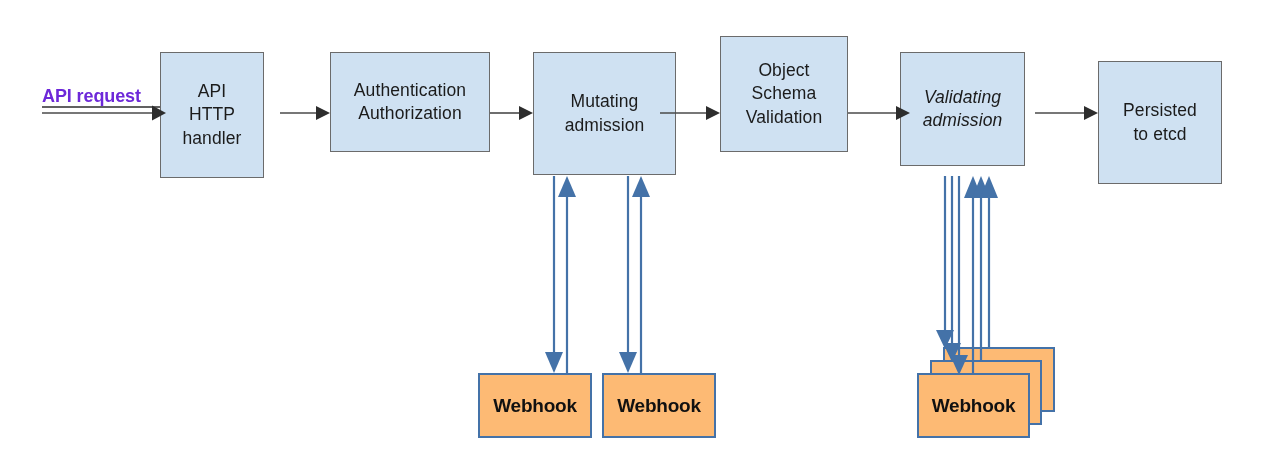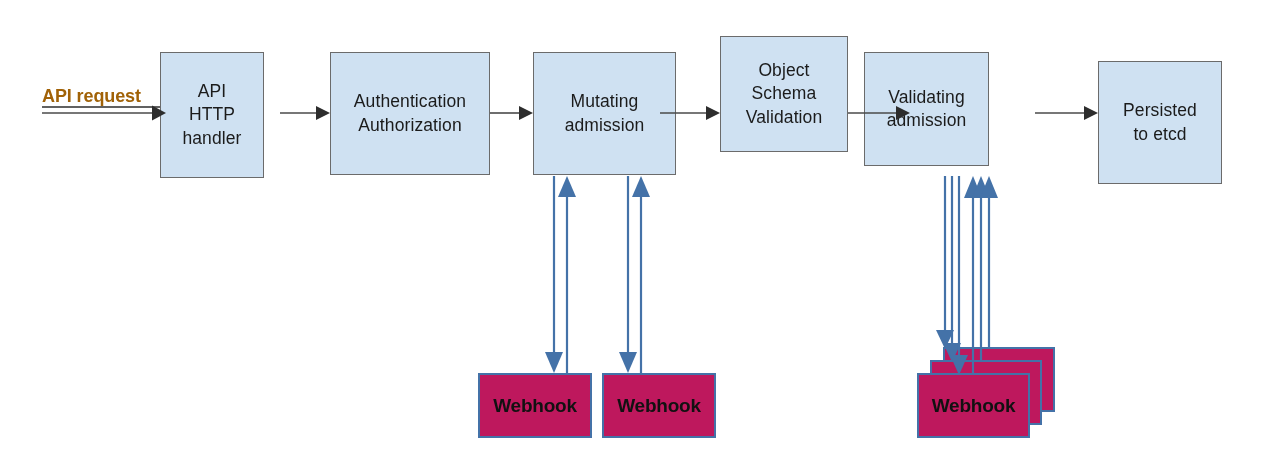--- a/index.html
+++ b/index.html
@@ -31,40 +31,40 @@
     color: #1b1b1b;
     font-size: 17.5px;
     line-height: 1.33;
     letter-spacing: 0.1px;
     white-space: pre-line;
     user-select: none;
   }
   .webhook-box {
     position: absolute;
     box-sizing: border-box;
-    background: #be185d;
+    background: #fdba74;
     border: 2px solid #4472a8;
     display: flex;
     align-items: center;
     justify-content: center;
     text-align: center;
     color: #111111;
     font-size: 19px;
     font-weight: 600;
     letter-spacing: -0.2px;
     user-select: none;
   }
   .webhook-box.ghost {
     color: transparent;
   }
   .api-label {
     position: absolute;
     font-size: 18px;
     font-weight: 600;
-    color: #a16207;
+    color: #6d28d9;
     letter-spacing: -0.1px;
     white-space: nowrap;
     user-select: none;
   }
   svg.overlay {
     position: absolute;
     left: 0;
     top: 0;
     width: 1278px;
     height: 476px;
@@ -91,28 +91,28 @@
 </head>
 <body>
 
 <div id="canvas">
 
   <div class="api-label" style="left:42px; top:86px;">API request</div>
 
   <div class="stage-box" style="left:160px; top:52px; width:104px; height:126px;">API
 HTTP
 handler</div>
-  <div class="stage-box" style="left:330px; top:52px; width:160px; height:123px;">Authentication
+  <div class="stage-box" style="left:330px; top:52px; width:160px; height:100px;">Authentication
 Authorization</div>
   <div class="stage-box" style="left:533px; top:52px; width:143px; height:123px;">Mutating
 admission</div>
   <div class="stage-box" style="left:720px; top:36px; width:128px; height:116px;">Object
 Schema
 Validation</div>
-  <div class="stage-box" style="left:864px; top:52px; width:125px; height:114px;">Validating
+  <div class="stage-box" style="left:900px; top:52px; width:125px; height:114px;font-style:italic;">Validating
 admission</div>
   <div class="stage-box" style="left:1098px; top:52px; width:124px; height:123px;margin-top:9px;">Persisted
 to etcd</div>
 
   <div class="webhook-box ghost" style="left:943px; top:347px; width:112px; height:65px;"></div>
   <div class="webhook-box ghost" style="left:930px; top:360px; width:112px; height:65px;"></div>
 
   <svg class="overlay" viewBox="0 0 1278 476">
 
     <g>

